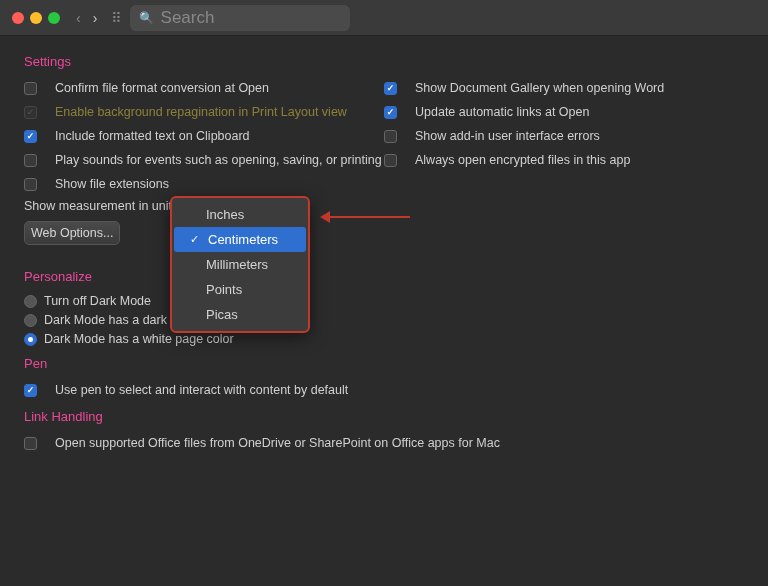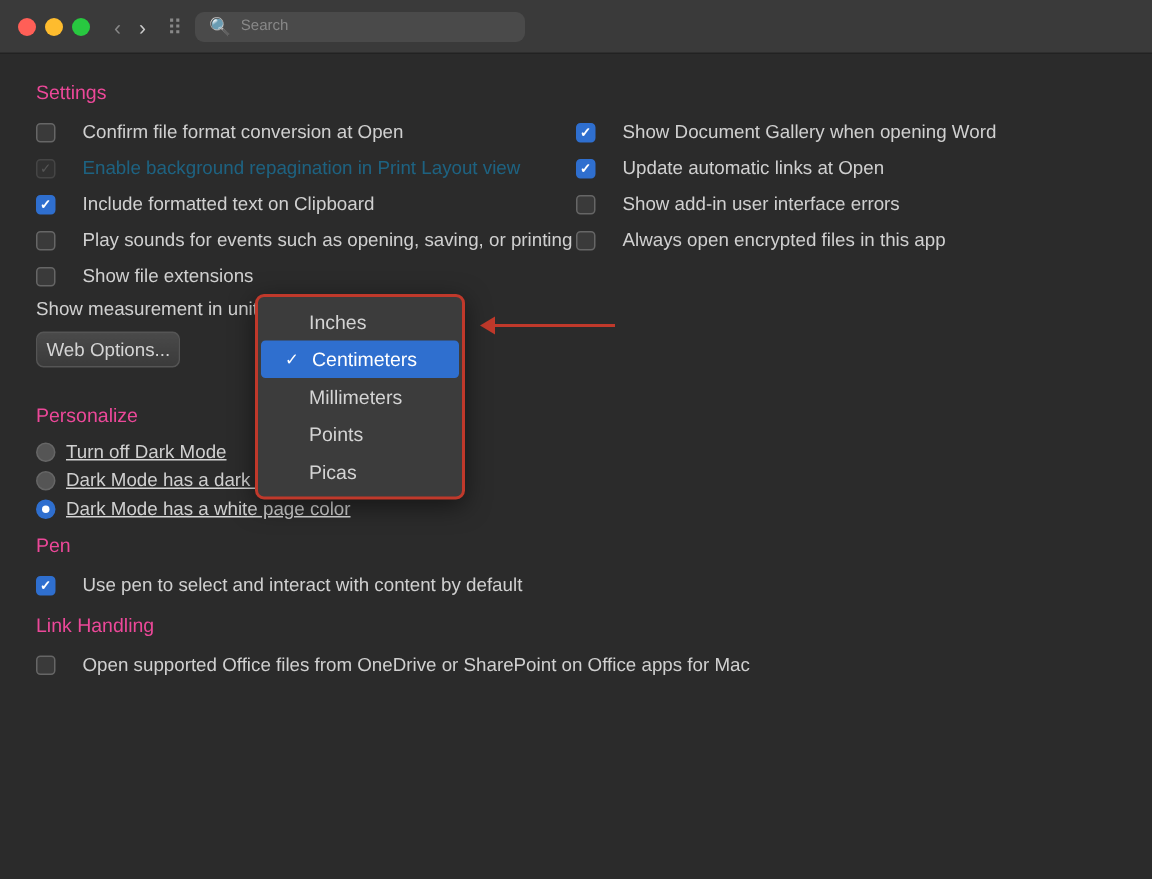--- a/index.html
+++ b/index.html
@@ -66,21 +66,21 @@
       border-radius: 6px;
       padding: 3px 10px;
       width: 220px;
       gap: 6px;
     }
     .search-bar input {
       background: none;
       border: none;
       outline: none;
       color: #c4b5fd;
-      font-size: 10px;
+      font-size: 17px;
       width: 100%;
     }
     .search-bar input::placeholder { color: #888; }
     .search-icon-char { color: #888; font-size: 12px; }
 
     
     .content {
       padding: 18px 24px 18px 24px;
       height: calc(586px - 36px);
       overflow: hidden;
@@ -135,21 +135,21 @@
     .cb.partial::after {
       content: '✓';
       color: #888;
       font-size: 9px;
     }
 
     .row-label {
       font-size: 12.5px;
       color: #d0d0d0;
     }
-    .row-label.dim { color: #0ea5e9; }
+    .row-label.dim { color: #fde047; }
 
     
     .measure-row {
       display: flex;
       align-items: center;
       gap: 6px;
       margin-bottom: 8px;
       position: relative;
     }
     .measure-label { font-size: 12.5px; color: #d0d0d0; }
@@ -222,21 +222,20 @@
       margin-bottom: 14px;
       display: inline-block;
     }
 
     
     .radio-row {
       display: flex;
       align-items: center;
       gap: 7px;
       margin-bottom: 5px;
-      text-decoration: underline;
     }
     .radio {
       width: 13px; height: 13px;
       border-radius: 50%;
       border: 1px solid #666;
       background: #3a3a3a;
       display: flex; align-items: center; justify-content: center;
       flex-shrink: 0;
     }
     .radio.checked {

